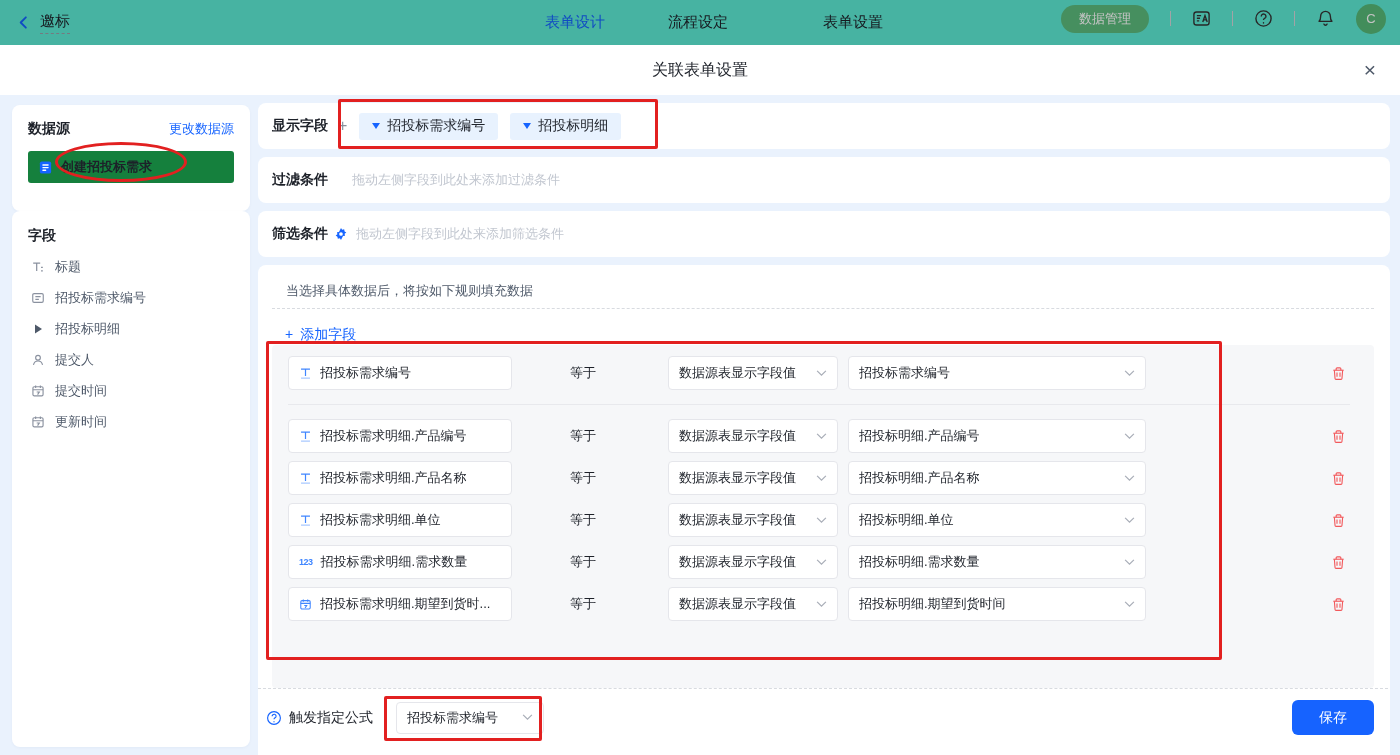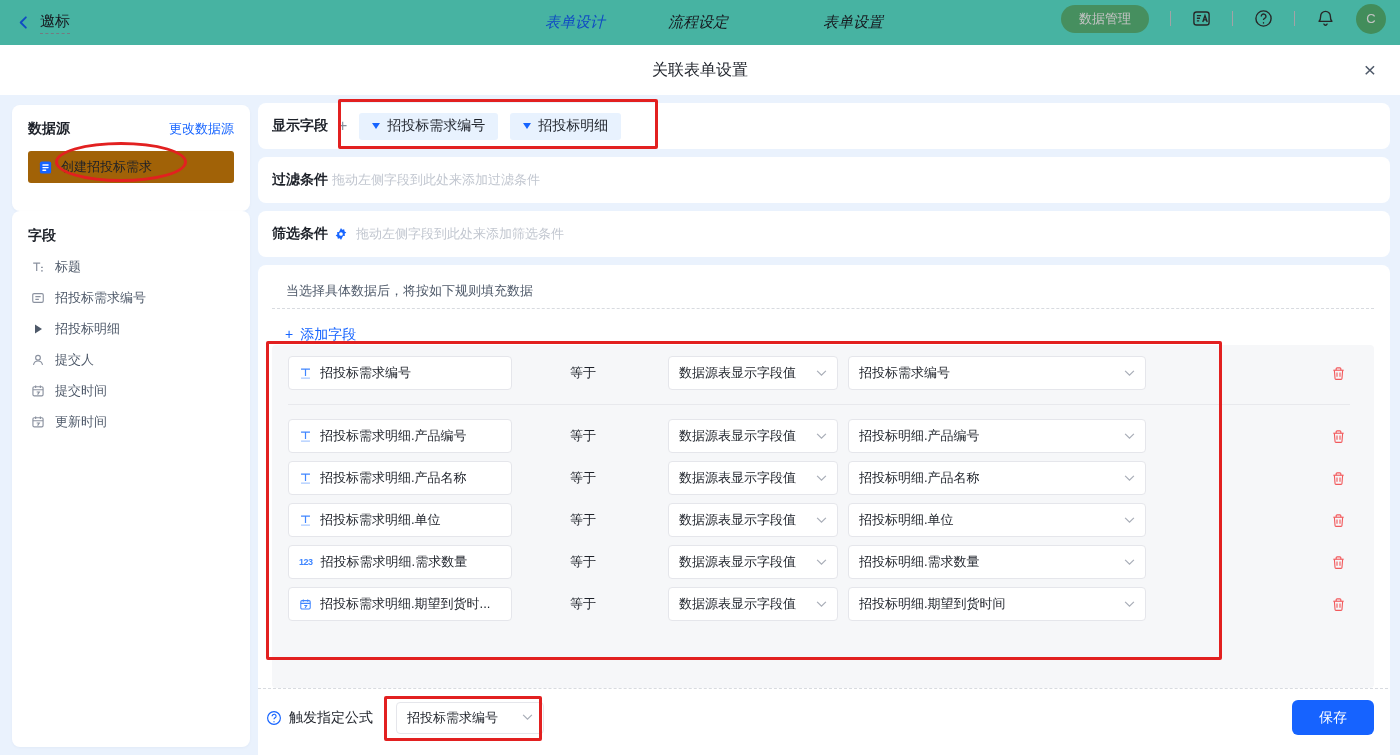--- a/index.html
+++ b/index.html
@@ -6,21 +6,21 @@
   html,body { font-family:"Liberation Sans","DejaVu Sans",sans-serif; }
   .screen { position:relative; width:1400px; height:755px; background:#eaf2fd; overflow:hidden; }
 
   
   .topbar { position:absolute; top:0; left:0; right:0; height:45px; background:#5eead4;
             display:flex; align-items:center; }
   .topbar-dim { position:absolute; inset:0; background:rgba(0,0,0,0.235); z-index:5; pointer-events:none; }
   .tb-left { display:flex; align-items:center; padding-left:16px; gap:9px; }
   .tb-back { display:flex; align-items:center; cursor:pointer; }
   .tb-title { font-size:15px; color:#1d2129; border-bottom:1px dashed #9aa0a8; padding-bottom:2px; }
-  .tb-tabs { position:absolute; left:545px; top:0; height:45px; display:flex; align-items:center;font-style:italic; }
+  .tb-tabs { position:absolute; left:545px; top:0; height:45px; display:flex; align-items:center; }
   .tb-tab { font-size:15px; color:#1d2129; cursor:pointer; }
   .tb-tab.active { color:#1664ff; }
   .tb-tab.t2 { margin-left:63px; }
   .tb-tab.t3 { margin-left:95px; }
   .tb-right { position:absolute; right:14px; top:0; height:37px; display:flex; align-items:center; gap:21px; }
   .tb-pill { height:28px; padding:0 18px; border-radius:14px; background:#5cbc7d; color:#fff;
              font-size:13px; display:flex; align-items:center; cursor:pointer; }
   .tb-div { width:1px; height:15px; background:#d4d6d9; }
   .tb-ic { display:flex; align-items:center; justify-content:center; cursor:pointer; }
   .tb-avatar { width:30px; height:30px; border-radius:50%; background:#57b977; color:#fff;
@@ -32,38 +32,38 @@
                  font-size:16px; font-weight:500; color:#1d2129; }
   .modal-close { position:absolute; right:24px; top:0; line-height:50px; font-size:21px;
                  color:#4e5969; cursor:pointer; }
 
   
   .card { position:absolute; background:#fff; border-radius:8px; box-shadow:0 1px 3px rgba(31,60,110,0.04); }
   .card-ds { left:12px; top:105px; width:238px; height:106px; padding:15px 16px; }
   .ds-head { display:flex; align-items:center; justify-content:space-between; }
   .ds-heading { font-size:14px; font-weight:700; color:#1d2129; }
   .ds-change { font-size:13px; color:#1664ff; cursor:pointer; }
-  .ds-item { margin-top:13px; height:32px; background:#a16207; border-radius:3px;
-             display:flex; align-items:center; gap:8px; padding:0 10px; font-size:13px; color:#1d2129; cursor:pointer; }
+  .ds-item { margin-top:13px; height:32px; background:#15803d; border-radius:3px;
+             display:flex; align-items:center; gap:8px; padding:0 10px; font-size:13px; color:#1d2129; cursor:pointer;font-weight:bold; }
   .card-fields { left:12px; top:211px; width:238px; height:536px; padding:16px 0 0; }
   .f-heading { font-size:14px; font-weight:700; color:#1d2129; padding:0 16px 6px; }
   .f-item { height:31px; display:flex; align-items:center; gap:9px; padding:0 18px;
             font-size:13px; color:#4e5969; cursor:pointer; }
   .f-ic { width:16px; display:flex; align-items:center; justify-content:center; }
 
   
   .mrow { position:absolute; left:258px; width:1132px; height:46px; background:#fff; border-radius:8px;
           display:flex; align-items:center; padding:0 14px; }
   .mrow-label { font-size:14px; font-weight:600; color:#1d2129; }
   .plus-gray { color:#86909c; font-size:16px; margin-left:10px; cursor:pointer; }
   .chip { margin-left:12px; height:27px; background:#e8f2fe; border-radius:3px; display:flex;
           align-items:center; gap:7px; padding:0 13px; font-size:14px; color:#1d2129; cursor:pointer; }
   .caret-down { width:0; height:0; border-left:4.5px solid transparent; border-right:4.5px solid transparent;
                 border-top:6px solid #1664ff; }
-  .placeholder { font-size:13px; color:#c2c7d0; margin-left:4px; }
+  .placeholder { font-size:13px; color:#c2c7d0; margin-left:24px; }
   .gear { margin-left:6px; display:flex; align-items:center; cursor:pointer; }
 
   
   .panel { position:absolute; left:258px; top:265px; width:1132px; height:542px; background:#fff; border-radius:8px; }
   .hint { position:absolute; left:28px; top:17px; font-size:13px; color:#4e5969; }
   .dash { position:absolute; border-top:1px dashed #d8dbe0; }
   .dash1 { left:14px; right:16px; top:43px; }
   .dash2 { left:0; right:2px; top:423px; }
   .add-field { position:absolute; left:27px; top:49px; font-size:14px; color:#1664ff; cursor:pointer;margin-top:12px; }
   .add-field .pl { margin-right:7px; }

